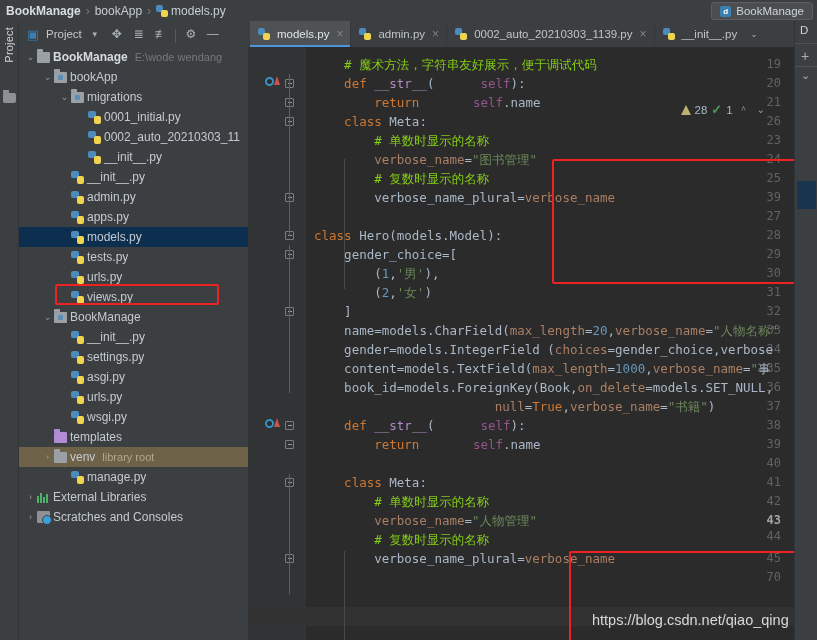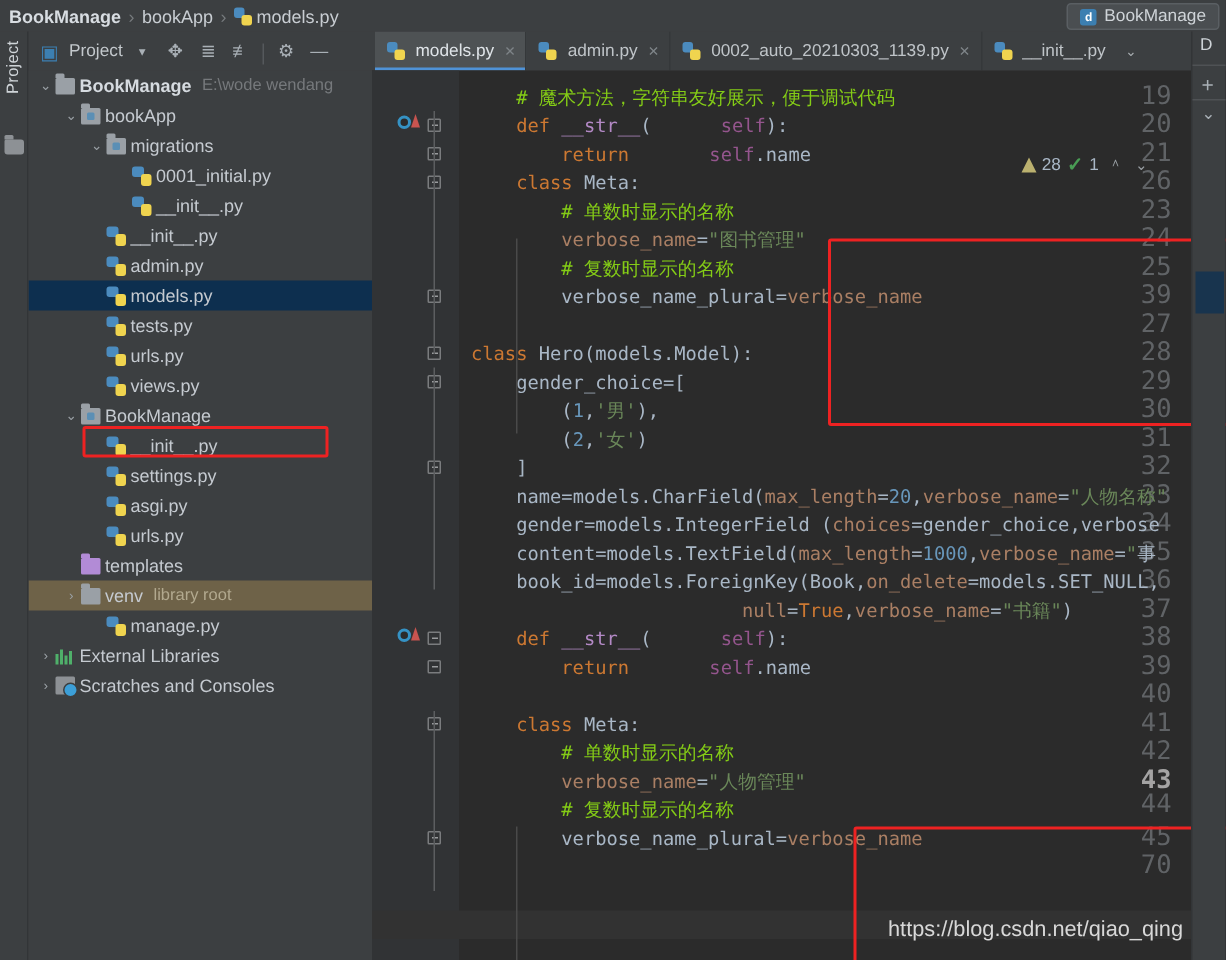--- a/index.html
+++ b/index.html
@@ -174,21 +174,21 @@
   .editor {
     position: absolute; left: 248px; top: 47px; width: 569px; height: 593px;
     background: #2b2b2b; overflow: hidden;
   }
   .gutter {
     position: absolute; left: 0; top: 0; width: 58px; height: 593px;
     background: #313335;
   }
   .ln {
     position: absolute; right: 36px; width: 24px; text-align: right;
-    font-family: "DejaVu Sans Mono", monospace; font-size: 17px; color: #606366;
+    font-family: "DejaVu Sans Mono", monospace; font-size: 12px; color: #606366;
     height: 19px; line-height: 19px;
   }
   .ln.cur { color: #a4a3a3; font-weight: bold; }
   .gut-fold {
     position: absolute; left: 36px; width: 11px; height: 19px;
     display: flex; align-items: center; justify-content: center;
   }
   .fold-box {
     width: 9px; height: 9px; border: 1px solid #7a7c7e; border-radius: 1px;
     position: relative; background: #313335;
@@ -369,31 +369,41 @@
           <span class="nm">migrations</span>
         </div>
         <div class="row" style="padding-left: 57px;">
           <span class="arrow spacer">&nbsp;</span>
           <span class="ic-py"></span>
           <span class="nm">0001_initial.py</span>
         </div>
         <div class="row" style="padding-left: 57px;">
           <span class="arrow spacer">&nbsp;</span>
           <span class="ic-py"></span>
+          <span class="nm">0002_auto_20210303_11</span>
+        </div>
+        <div class="row" style="padding-left: 57px;">
+          <span class="arrow spacer">&nbsp;</span>
+          <span class="ic-py"></span>
           <span class="nm">__init__.py</span>
         </div>
         <div class="row" style="padding-left: 40px;">
           <span class="arrow spacer">&nbsp;</span>
           <span class="ic-py"></span>
           <span class="nm">__init__.py</span>
         </div>
         <div class="row" style="padding-left: 40px;">
           <span class="arrow spacer">&nbsp;</span>
           <span class="ic-py"></span>
           <span class="nm">admin.py</span>
+        </div>
+        <div class="row" style="padding-left: 40px;">
+          <span class="arrow spacer">&nbsp;</span>
+          <span class="ic-py"></span>
+          <span class="nm">apps.py</span>
         </div>
         <div class="row sel" style="padding-left: 40px;">
           <span class="arrow spacer">&nbsp;</span>
           <span class="ic-py"></span>
           <span class="nm">models.py</span>
         </div>
         <div class="row" style="padding-left: 40px;">
           <span class="arrow spacer">&nbsp;</span>
           <span class="ic-py"></span>
           <span class="nm">tests.py</span>
@@ -425,20 +435,25 @@
         </div>
         <div class="row" style="padding-left: 40px;">
           <span class="arrow spacer">&nbsp;</span>
           <span class="ic-py"></span>
           <span class="nm">asgi.py</span>
         </div>
         <div class="row" style="padding-left: 40px;">
           <span class="arrow spacer">&nbsp;</span>
           <span class="ic-py"></span>
           <span class="nm">urls.py</span>
+        </div>
+        <div class="row" style="padding-left: 40px;">
+          <span class="arrow spacer">&nbsp;</span>
+          <span class="ic-py"></span>
+          <span class="nm">wsgi.py</span>
         </div>
         <div class="row" style="padding-left: 23px;">
           <span class="arrow spacer">&nbsp;</span>
           <span class="ic-folder purple"></span>
           <span class="nm">templates</span>
         </div>
         <div class="row venv" style="padding-left: 23px;">
           <span class="arrow">›</span>
           <span class="ic-folder"></span>
           <span class="nm">venv</span>

